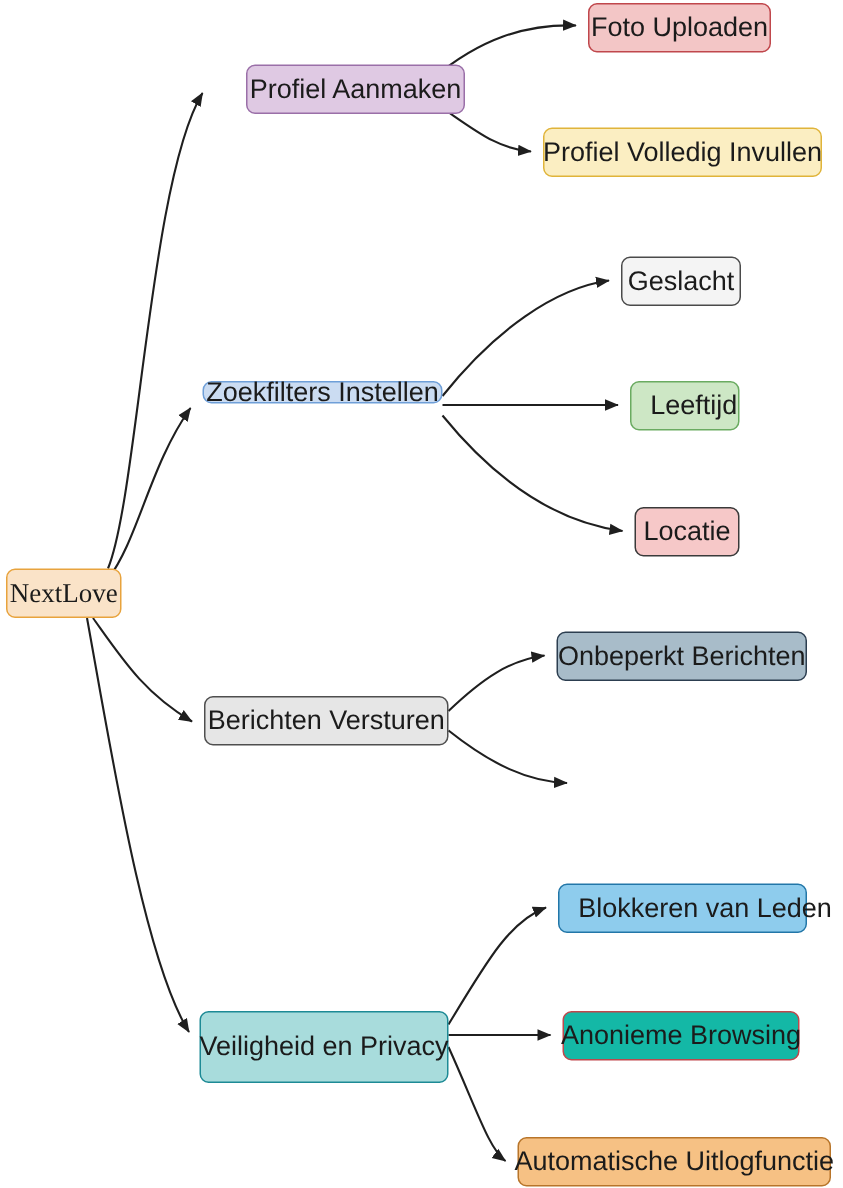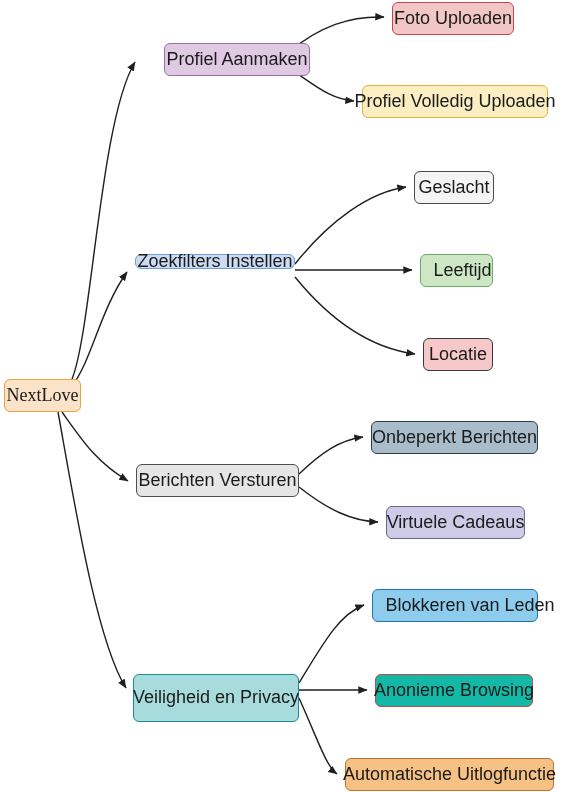--- a/index.html
+++ b/index.html
@@ -80,21 +80,21 @@
     <span class="node-label">NextLove</span>
   </div>
 
   <div class="node" style="left: 143px; top: 43px; width: 146px; height: 33px; background: rgb(223, 201, 227); border-color: rgb(154, 111, 168); margin-left: 21px;">
     <span class="node-label">Profiel Aanmaken</span>
   </div>
   <div class="node" style="left: 392px; top: 2px; width: 122px; height: 33px; background: rgb(243, 198, 198); border-color: rgb(192, 71, 76);">
     <span class="node-label">Foto Uploaden</span>
   </div>
   <div class="node" style="left: 362px; top: 85px; width: 186px; height: 33px; background: rgb(251, 238, 194); border-color: rgb(224, 180, 58);">
-    <span class="node-label">Profiel Volledig Uploaden</span>
+    <span class="node-label">Profiel Volledig Invullen</span>
   </div>
 
   <div class="node" style="left: 135px; top: 254px; width: 160px; height: 15px; background: rgb(203, 220, 242); border-color: rgb(111, 159, 216);">
     <span class="node-label">Zoekfilters Instellen</span>
   </div>
   <div class="node" style="left: 414px; top: 171px; width: 80px; height: 33px; background: rgb(244, 244, 244); border-color: rgb(74, 74, 74);">
     <span class="node-label">Geslacht</span>
   </div>
   <div class="node" style="left: 420px; top: 254px; width: 73px; height: 33px; background: rgb(205, 231, 197); border-color: rgb(106, 171, 97); padding-left: 22px;">
     <span class="node-label">Leeftijd</span>
@@ -102,23 +102,20 @@
   <div class="node" style="left: 423px; top: 338px; width: 70px; height: 33px; background: rgb(246, 200, 200); border-color: rgb(58, 58, 58);">
     <span class="node-label">Locatie</span>
   </div>
 
   <div class="node" style="left: 136px; top: 464px; width: 163px; height: 33px; background: rgb(230, 230, 230); border-color: rgb(79, 79, 79);">
     <span class="node-label">Berichten Versturen</span>
   </div>
   <div class="node" style="left: 371px; top: 421px; width: 167px; height: 33px; background: rgb(168, 188, 201); border-color: rgb(44, 62, 80);">
     <span class="node-label">Onbeperkt Berichten</span>
   </div>
-  <div class="node" style="left: 386px; top: 506px; width: 139px; height: 33px; background: rgb(205, 203, 230); border-color: rgb(107, 101, 149);">
-    <span class="node-label">Virtuele Cadeaus</span>
-  </div>
 
   <div class="node" style="left: 133px; top: 674px; width: 166px; height: 48px; background: rgb(168, 220, 220); border-color: rgb(29, 138, 149); text-align: center;">
     <span class="node-label">Veiligheid en Privacy</span>
   </div>
   <div class="node" style="left: 372px; top: 589px; width: 166px; height: 33px; background: rgb(142, 204, 237); border-color: rgb(34, 118, 168); padding-left: 40px;">
     <span class="node-label">Blokkeren van Leden</span>
   </div>
   <div class="node" style="left: 375px; top: 674px; width: 158px; height: 33px; background: #14b8a6; border-color: rgb(192, 71, 76);">
     <span class="node-label">Anonieme Browsing</span>
   </div>

